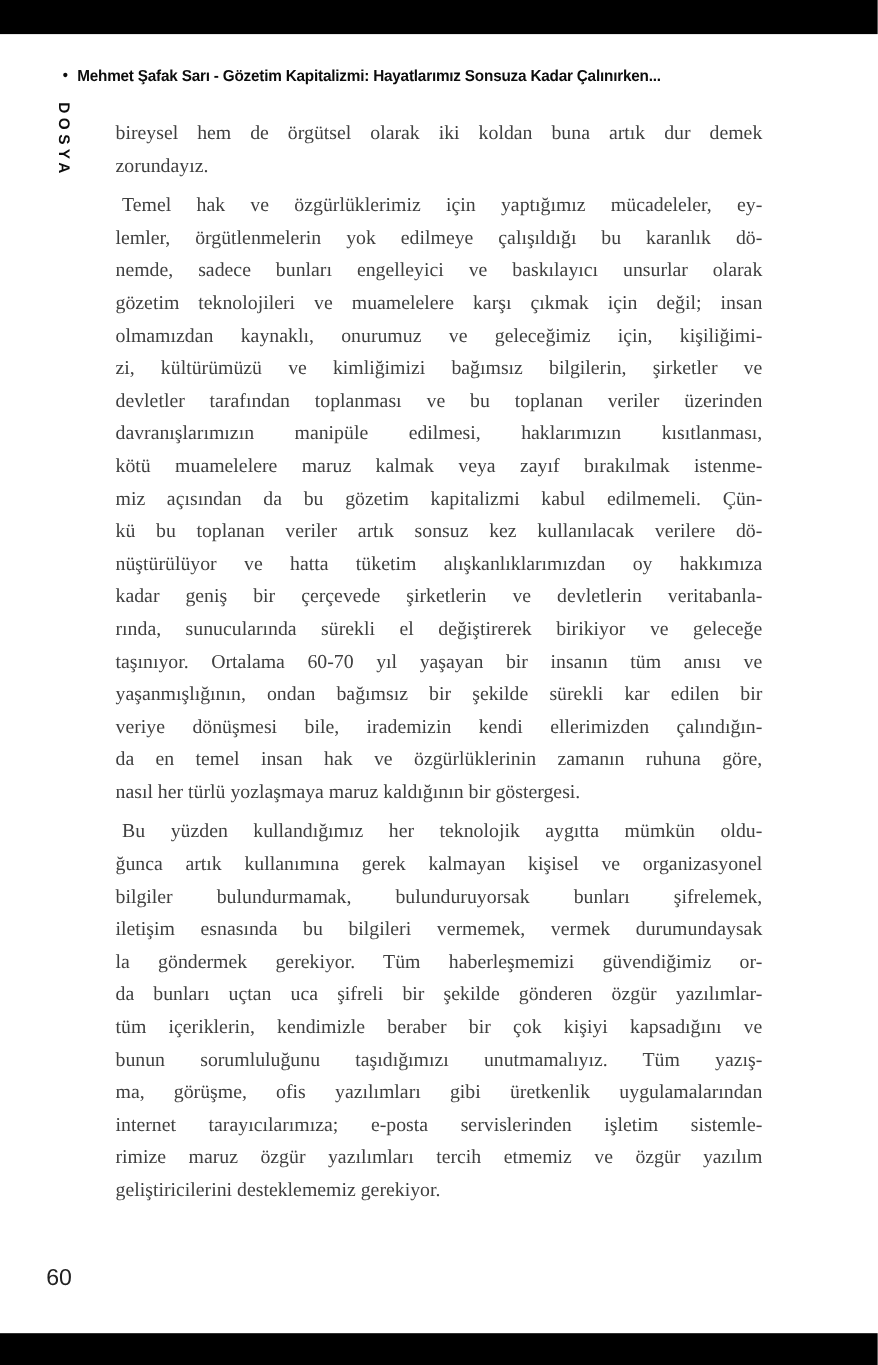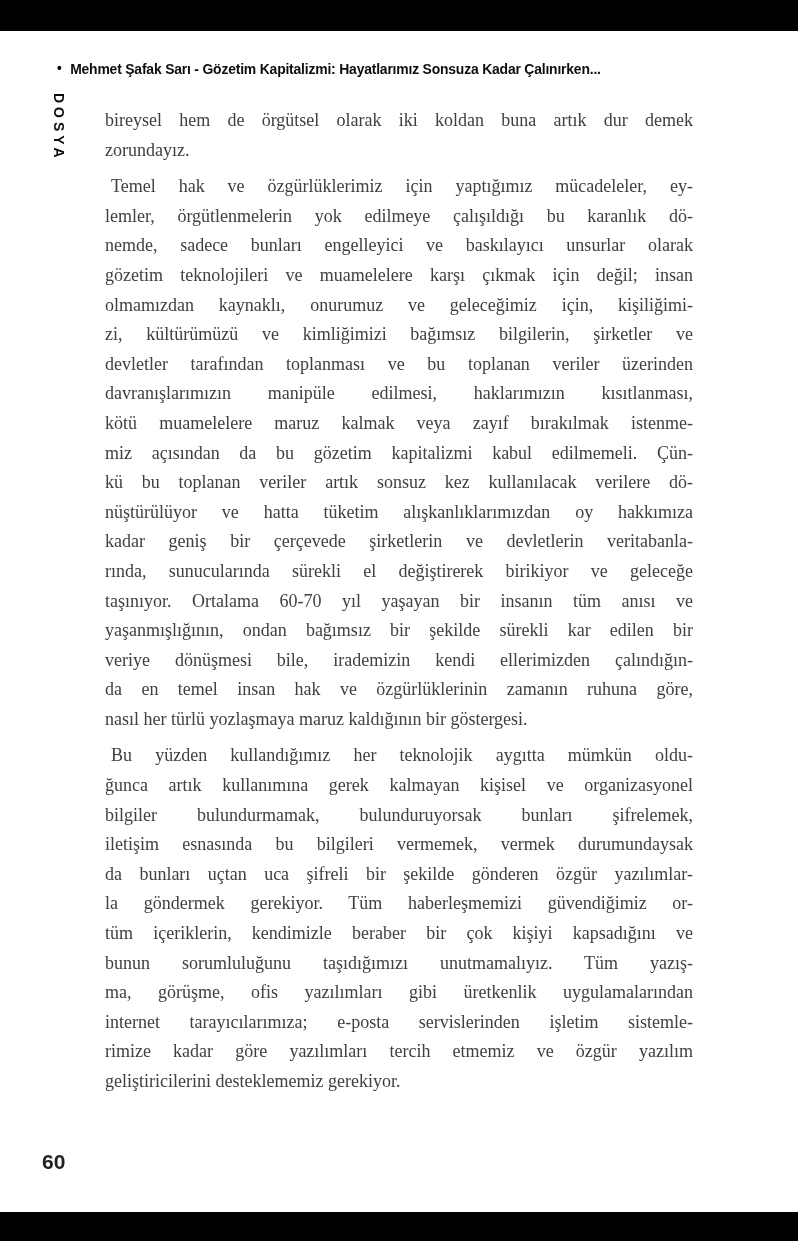--- a/index.html
+++ b/index.html
@@ -71,21 +71,21 @@
   }
   .line.last { text-align-last: left; }
   .line.indent { padding-left: 6px; }
 
   .page-number {
     position: absolute;
     left: 42px;
     top: 1150px;
     font-family: "Liberation Sans", sans-serif;
     font-size: 21px;
-    font-weight: 700;
+    font-weight: 400;
     color: #222222;
   }
 </style>
 </head>
 <body>
 
 <div class="bar top"></div>
 
 <div class="running-header">
   <span class="bullet">•</span><span>Mehmet Şafak Sarı - </span><span class="title">Gözetim Kapitalizmi: Hayatlarımız Sonsuza Kadar Çalınırken...</span>
@@ -117,26 +117,26 @@
       <div class="line">yaşanmışlığının, ondan bağımsız bir şekilde sürekli kar edilen bir</div>
       <div class="line">veriye dönüşmesi bile, irademizin kendi ellerimizden çalındığın-</div>
       <div class="line">da en temel insan hak ve özgürlüklerinin zamanın ruhuna göre,</div>
       <div class="line last">nasıl her türlü yozlaşmaya maruz kaldığının bir göstergesi.</div>
     </div>
     <div class="paragraph">
       <div class="line indent">Bu yüzden kullandığımız her teknolojik aygıtta mümkün oldu-</div>
       <div class="line">ğunca artık kullanımına gerek kalmayan kişisel ve organizasyonel</div>
       <div class="line">bilgiler bulundurmamak, bulunduruyorsak bunları şifrelemek,</div>
       <div class="line">iletişim esnasında bu bilgileri vermemek, vermek durumundaysak</div>
+      <div class="line">la göndermek gerekiyor. Tüm haberleşmemizi güvendiğimiz or-</div>
       <div class="line">da bunları uçtan uca şifreli bir şekilde gönderen özgür yazılımlar-</div>
-      <div class="line">la göndermek gerekiyor. Tüm haberleşmemizi güvendiğimiz or-</div>
       <div class="line">tüm içeriklerin, kendimizle beraber bir çok kişiyi kapsadığını ve</div>
       <div class="line">bunun sorumluluğunu taşıdığımızı unutmamalıyız. Tüm yazış-</div>
       <div class="line">ma, görüşme, ofis yazılımları gibi üretkenlik uygulamalarından</div>
       <div class="line">internet tarayıcılarımıza; e-posta servislerinden işletim sistemle-</div>
-      <div class="line">rimize kadar göre yazılımları tercih etmemiz ve özgür yazılım</div>
+      <div class="line">rimize maruz özgür yazılımları tercih etmemiz ve özgür yazılım</div>
       <div class="line last">geliştiricilerini desteklememiz gerekiyor.</div>
     </div>
   </div>
 
 <div class="page-number">60</div>
 
 <div class="bar bottom"></div>
 
 </body></html>

